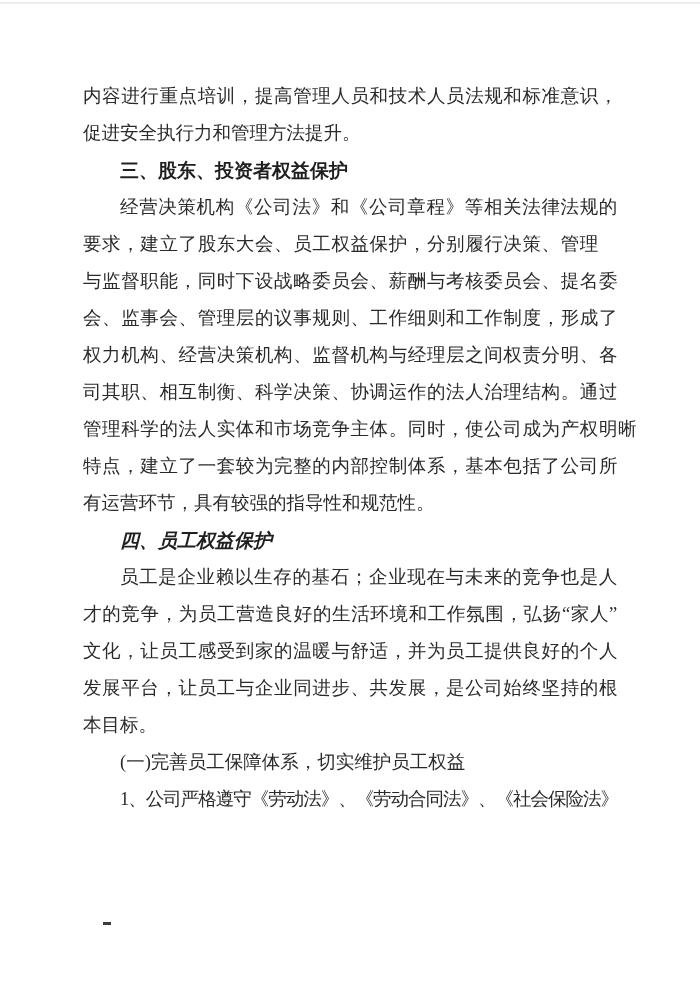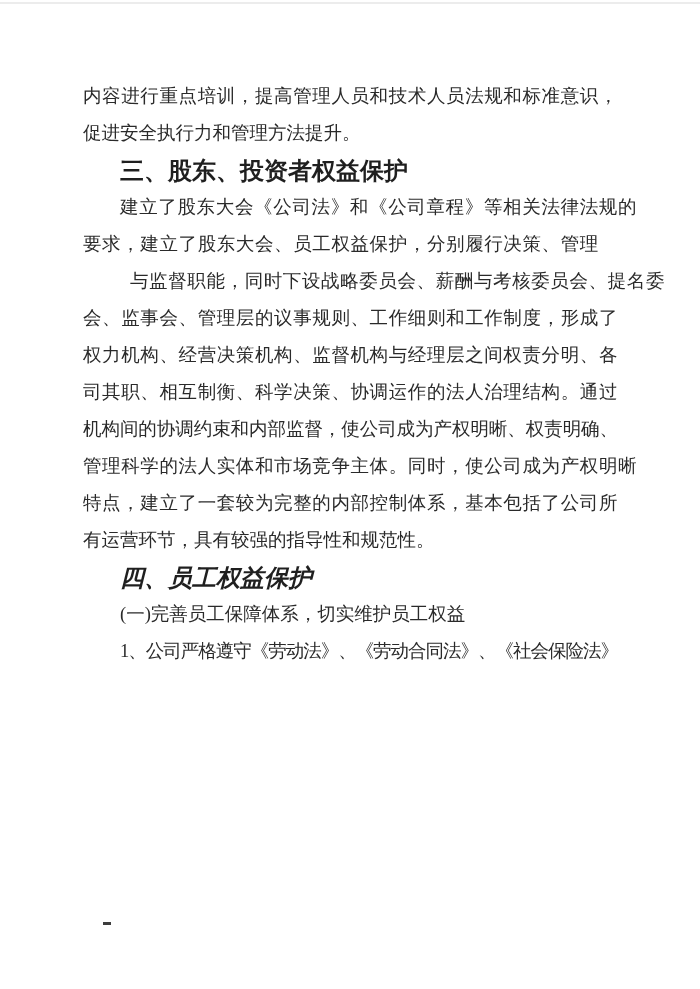--- a/index.html
+++ b/index.html
@@ -33,21 +33,21 @@
     height: 37px;
     line-height: 37px;
     font-size: 18.5px;
     white-space: nowrap;
     color: #2a2a2a;
     font-family: "Liberation Serif", "DejaVu Serif", serif;
   }
   .block.heading .line {
     font-family: "Liberation Sans", "DejaVu Sans", sans-serif;
     font-weight: bold;
-    font-size: 24px;
+    font-size: 19px;
     color: #1f1f1f;
   }
   .footer-mark {
     position: absolute;
     left: 103px;
     top: 922px;
     width: 8px;
     height: 3px;
     background: #3d3d3d;
     color: transparent;
@@ -62,33 +62,39 @@
   <div class="top-edge"></div>
   <div class="doc-body">
       <div class="block body">
         <div class="line" style="letter-spacing: 0.607143px;">内容进行重点培训，提高管理人员和技术人员法规和标准意识，</div>
         <div class="line">促进安全执行力和管理方法提升。</div>
       </div>
       <div class="block heading">
         <div class="line" style="padding-left: 37px;">三、股东、投资者权益保护</div>
       </div>
       <div class="block body">
-        <div class="line" style="padding-left: 37px; letter-spacing: 0.653846px;">建立了股东大会《公司法》和《公司章程》等相关法律法规的</div>
+        <div class="line" style="padding-left: 37px; letter-spacing: 0.653846px;">经营决策机构《公司法》和《公司章程》等相关法律法规的</div>
         <div class="line" style="letter-spacing: 0.607143px;">要求，建立了股东大会、员工权益保护，分别履行决策、管理</div>
-        <div class="line" style="letter-spacing: 0.607143px; margin-left: 47px;">与监督职能，同时下设战略委员会、薪酬与考核委员会、提名委</div>
+        <div class="line" style="letter-spacing: 0.607143px;">与监督职能，同时下设战略委员会、薪酬与考核委员会、提名委</div>
         <div class="line" style="letter-spacing: 0.607143px;">会、监事会、管理层的议事规则、工作细则和工作制度，形成了</div>
         <div class="line" style="letter-spacing: 0.607143px;">权力机构、经营决策机构、监督机构与经理层之间权责分明、各</div>
         <div class="line" style="letter-spacing: 0.607143px;">司其职、相互制衡、科学决策、协调运作的法人治理结构。通过</div>
-        <div class="line" style="letter-spacing: -0.0517241px;">机构间的协调约束和内部监督，使公司成为产权明晰、权责明确、</div>
         <div class="line" style="letter-spacing: 0.607143px;">管理科学的法人实体和市场竞争主体。同时，使公司成为产权明晰</div>
         <div class="line" style="letter-spacing: 0.607143px;">特点，建立了一套较为完整的内部控制体系，基本包括了公司所</div>
         <div class="line">有运营环节，具有较强的指导性和规范性。</div>
       </div>
       <div class="block heading">
         <div class="line" style="padding-left: 37px; font-style: italic;">四、员工权益保护</div>
+      </div>
+      <div class="block body">
+        <div class="line" style="padding-left: 37px; letter-spacing: 0.653846px;">员工是企业赖以生存的基石；企业现在与未来的竞争也是人</div>
+        <div class="line" style="letter-spacing: 0.657328px;">才的竞争，为员工营造良好的生活环境和工作氛围，弘扬“家人”</div>
+        <div class="line" style="letter-spacing: 0.607143px;">文化，让员工感受到家的温暖与舒适，并为员工提供良好的个人</div>
+        <div class="line" style="letter-spacing: 0.607143px;">发展平台，让员工与企业同进步、共发展，是公司始终坚持的根</div>
+        <div class="line">本目标。</div>
       </div>
       <div class="block body">
         <div class="line" style="padding-left: 37px;">(一)完善员工保障体系，切实维护员工权益</div>
       </div>
       <div class="block body">
         <div class="line" style="padding-left: 37px; letter-spacing: -1.00862px;">1、公司严格遵守《劳动法》、《劳动合同法》、《社会保险法》</div>
       </div>
     </div>
   <div class="footer-mark">-</div>
 </div>

